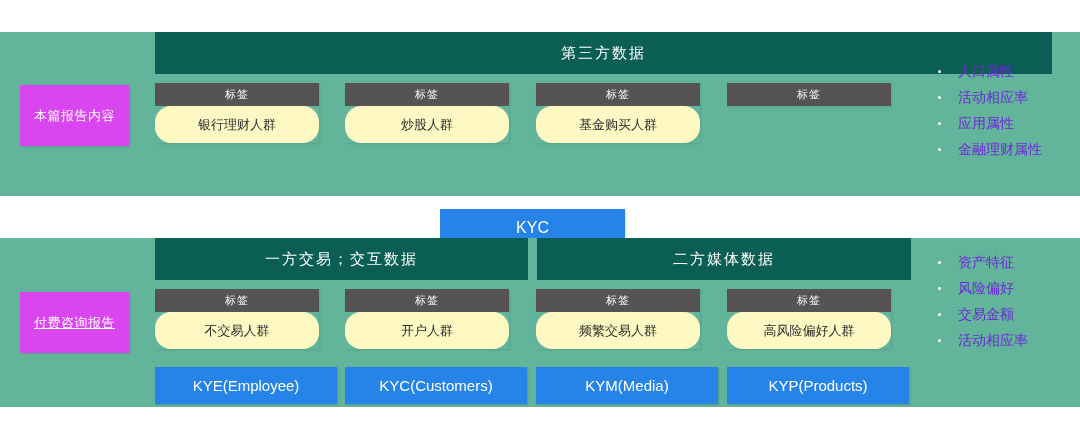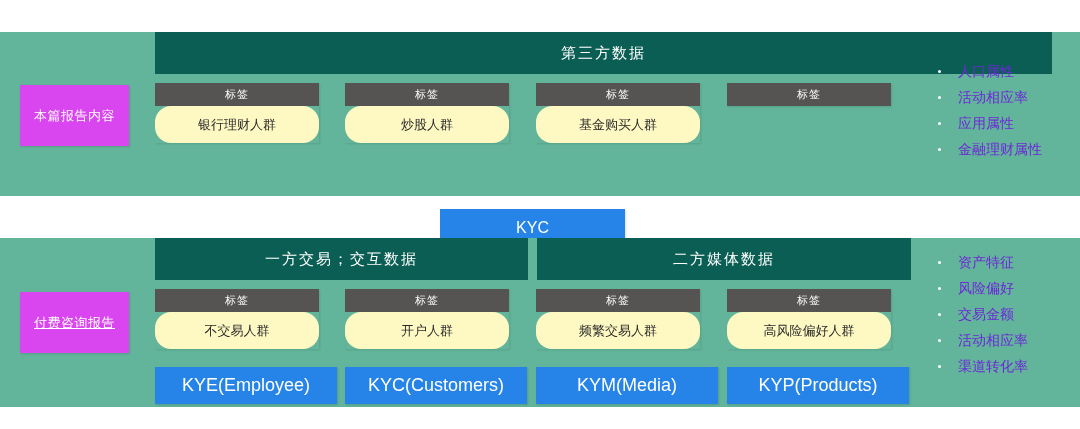--- a/index.html
+++ b/index.html
@@ -98,21 +98,21 @@
   .col-1 { left: 345px; }
   .col-2 { left: 536px; }
   .col-3 { left: 727px; }
 
   
   .blue-btn {
     position: absolute;
     height: 37px;
     background: #2684e8;
     color: #ffffff;
-    font-size: 18px;
+    font-size: 15px;
     display: flex;
     align-items: center;
     justify-content: center;
     box-shadow: 1px 1px 2px rgba(0,0,0,.14);
   }
   #kyc-single {
     left: 440px;
     top: 161px;
     width: 185px;
     font-size: 16px;
@@ -228,17 +228,16 @@
     <div class="blue-btn col-2">KYM(Media)</div>
     <div class="blue-btn col-3">KYP(Products)</div>
   </div>
 
   <div class="bullets" id="bullets-bottom">
     <ul>
       <li><span class="dot"></span><span>资产特征</span></li>
       <li><span class="dot"></span><span>风险偏好</span></li>
       <li><span class="dot"></span><span>交易金额</span></li>
       <li><span class="dot"></span><span>活动相应率</span></li>
-      <li><span class="dot"></span><span>渠道转化率</span></li>
     </ul>
   </div>
 
 </div>
 
 </body></html>

